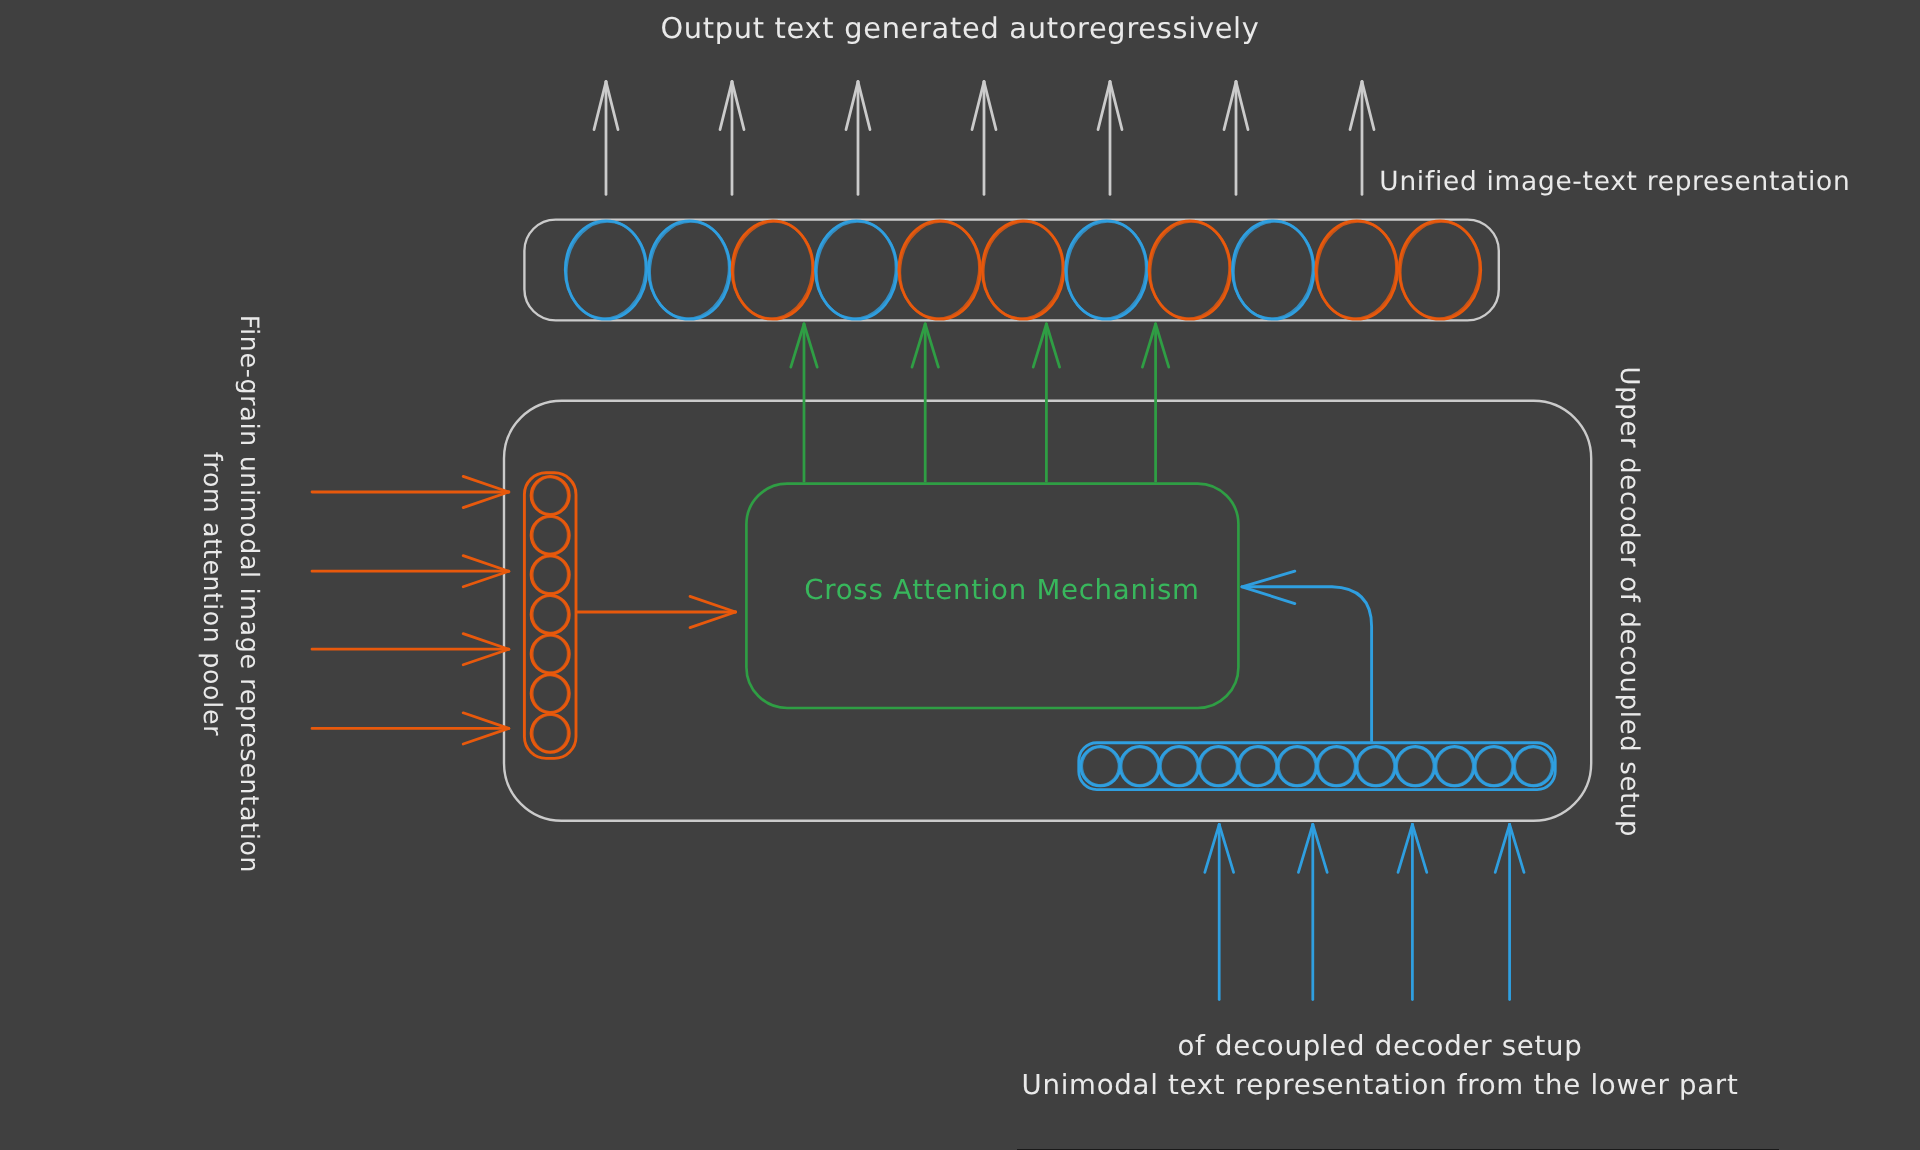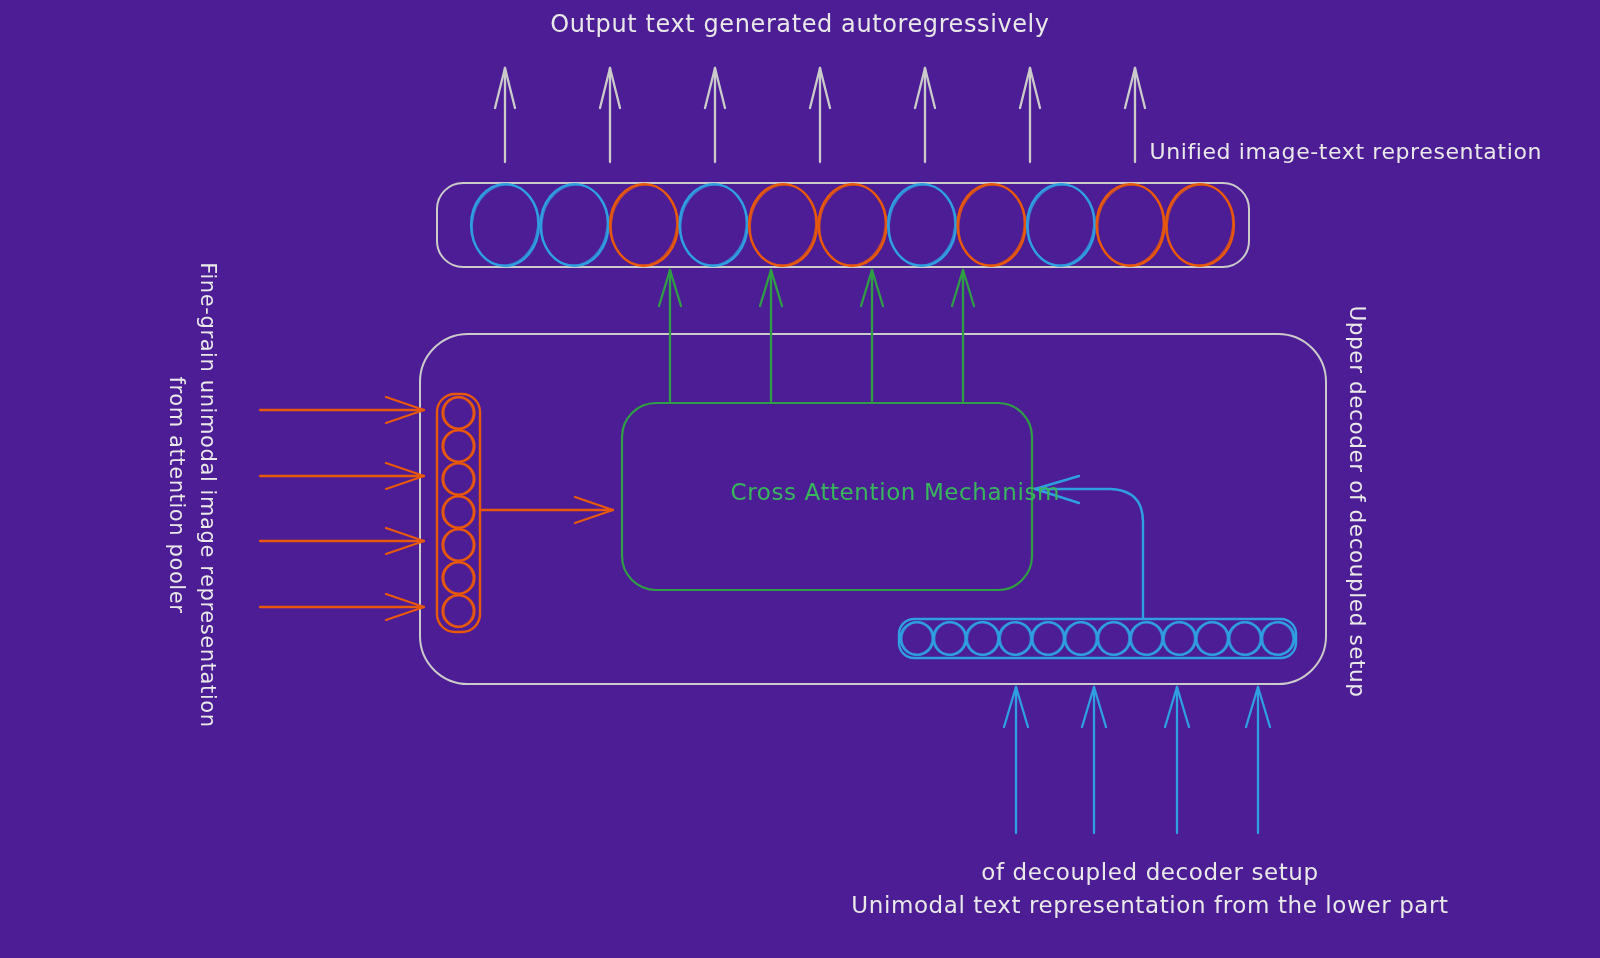--- a/index.html
+++ b/index.html
@@ -20,36 +20,36 @@
   .unified-lbl { right: 58px; top: 139px; font-size: 22px; }
   .left-lbl {
     left: -48px; top: 464px; width: 480px;
     font-size: 21px; line-height: 31px; text-align: center;
   }
   .right-lbl {
     left: 1152px; top: 489px; width: 410px;
     font-size: 21.5px; text-align: center;
   }
   .cross-lbl {
-    left: 650px; top: 479px; width: 410px;
-    font-size: 23px; text-align: right; color: #38b75c;
+    left: 630px; top: 479px; width: 410px;
+    font-size: 23px; text-align: center; color: #38b75c;
   }
   .bottom-lbl {
     left: 820px; top: 856px; width: 660px;
     font-size: 23px; line-height: 33px; text-align: center;
   }
   .st-white { stroke: #cbcbcb; stroke-width: 2; fill: none; }
   .st-orange { stroke: #e8590c; stroke-width: 2.4; fill: none; }
   .st-blue  { stroke: #2f9fe0; stroke-width: 2.4; fill: none; }
   .st-green { stroke: #2f9e44; stroke-width: 2.2; fill: none; }
 </style>
 </head>
 <body>
 
-<div class="canvas" style="background: #4c1d95;">
+<div class="canvas" style="background: #404040;">
 
   <svg id="diagram-svg" width="1600" height="958" viewBox="0 0 1600 958">
 
     <rect class="st-white" x="437" y="183" width="812" height="84" rx="26"></rect>
     <g id="g-unified-tokens">
         <g stroke="#2f9fe0" stroke-width="2.2" fill="none">
           <ellipse cx="505" cy="225" rx="34" ry="41"></ellipse>
           <ellipse cx="505" cy="225" rx="33" ry="40.5" opacity="0.8" transform="rotate(6 505 225)"></ellipse>
         </g>
         <g stroke="#2f9fe0" stroke-width="2.2" fill="none">

